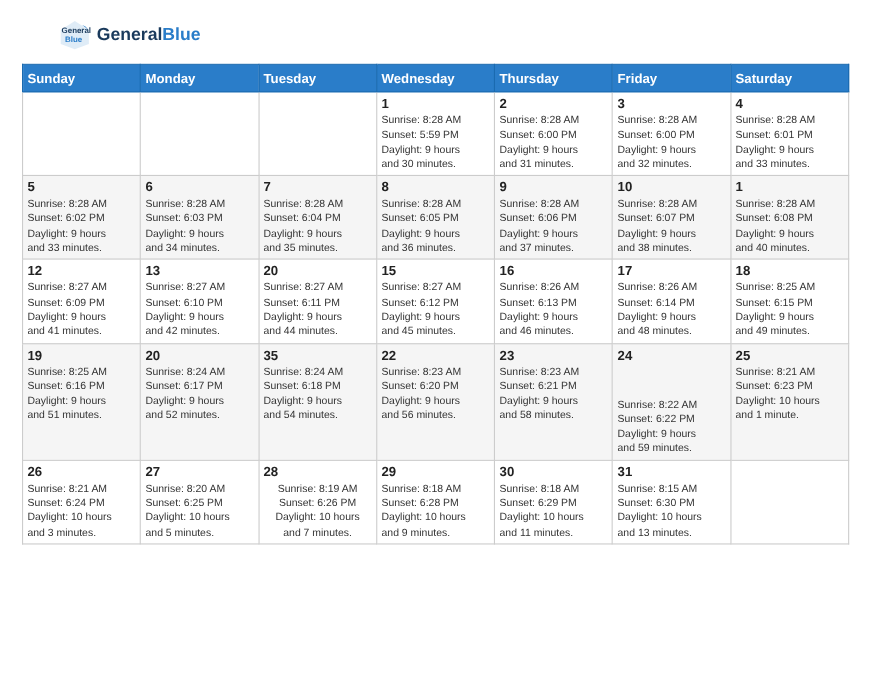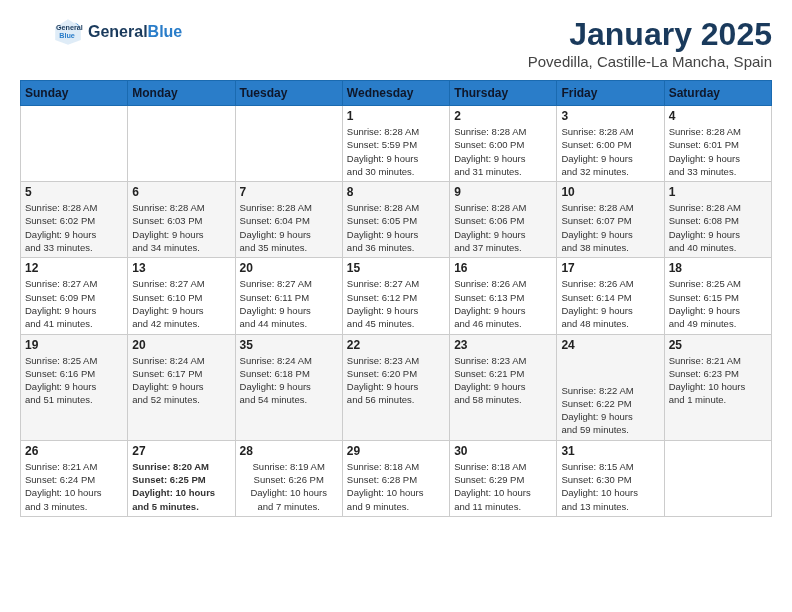--- a/index.html
+++ b/index.html
@@ -43,21 +43,21 @@
       font-size: 15px;
       color: #444;
     }
     table {
       width: 100%;
       border-collapse: collapse;
       table-layout: fixed;
     }
     thead tr th {
       background: #2a7dc9;
-      color: #0f172a;
+      color: #ffffff;
       font-size: 12px;
       font-weight: bold;
       padding: 5px 4px;
       text-align: left;
       border: 1px solid #1a6ab0;
     }
     tbody tr td {
       border: 1px solid #ccc;
       vertical-align: top;
       padding: 3px 4px;
@@ -96,24 +96,20 @@
         <text x="9" y="28" font-size="9" font-weight="bold" fill="#2a7dc9">Blue</text>
         <polygon points="28,8 36,14 32,10" fill="#2a7dc9"></polygon>
       </svg>
       <div>
         <div style="display:flex; gap:0;">
           <span style="font-size:16px;font-weight:bold;color:#1a3a5c;">General</span>
           <span style="font-size:16px;font-weight:bold;color:#2a7dc9;">Blue</span>
         </div>
       </div>
     </div>
-    <div class="title-block">
-      <div class="month-title">January 2025</div>
-      <div class="location-title">Povedilla, Castille-La Mancha, Spain</div>
-    </div>
   </div>
 
   <table>
     <thead>
       <tr>
       <th>Sunday</th>
           <th>Monday</th>
           <th>Tuesday</th>
           <th>Wednesday</th>
           <th>Thursday</th>
@@ -311,21 +307,21 @@
         <tr>
           <td>
             <div class="day-num">26</div>
             <div class="day-detail" style="white-space: pre-line;">Sunrise: 8:21 AM
 Sunset: 6:24 PM
 Daylight: 10 hours
 and 3 minutes.</div>
           </td>
           <td>
             <div class="day-num">27</div>
-            <div class="day-detail" style="white-space: pre-line; font-weight: bold;">Sunrise: 8:20 AM
+            <div class="day-detail" style="white-space: pre-line;">Sunrise: 8:20 AM
 Sunset: 6:25 PM
 Daylight: 10 hours
 and 5 minutes.</div>
           </td>
           <td>
             <div class="day-num">28</div>
             <div class="day-detail" style="white-space: pre-line; text-align: center;">Sunrise: 8:19 AM
 Sunset: 6:26 PM
 Daylight: 10 hours
 and 7 minutes.</div>

